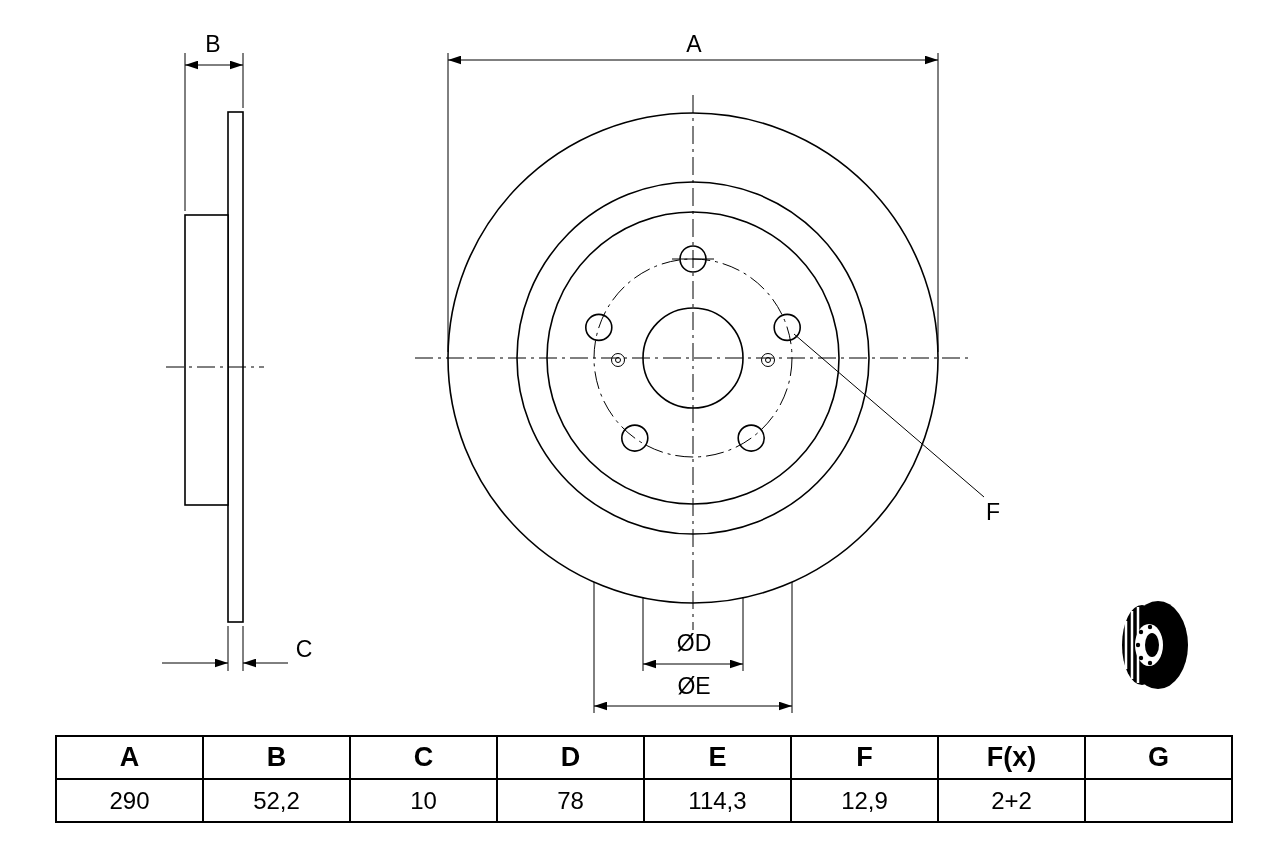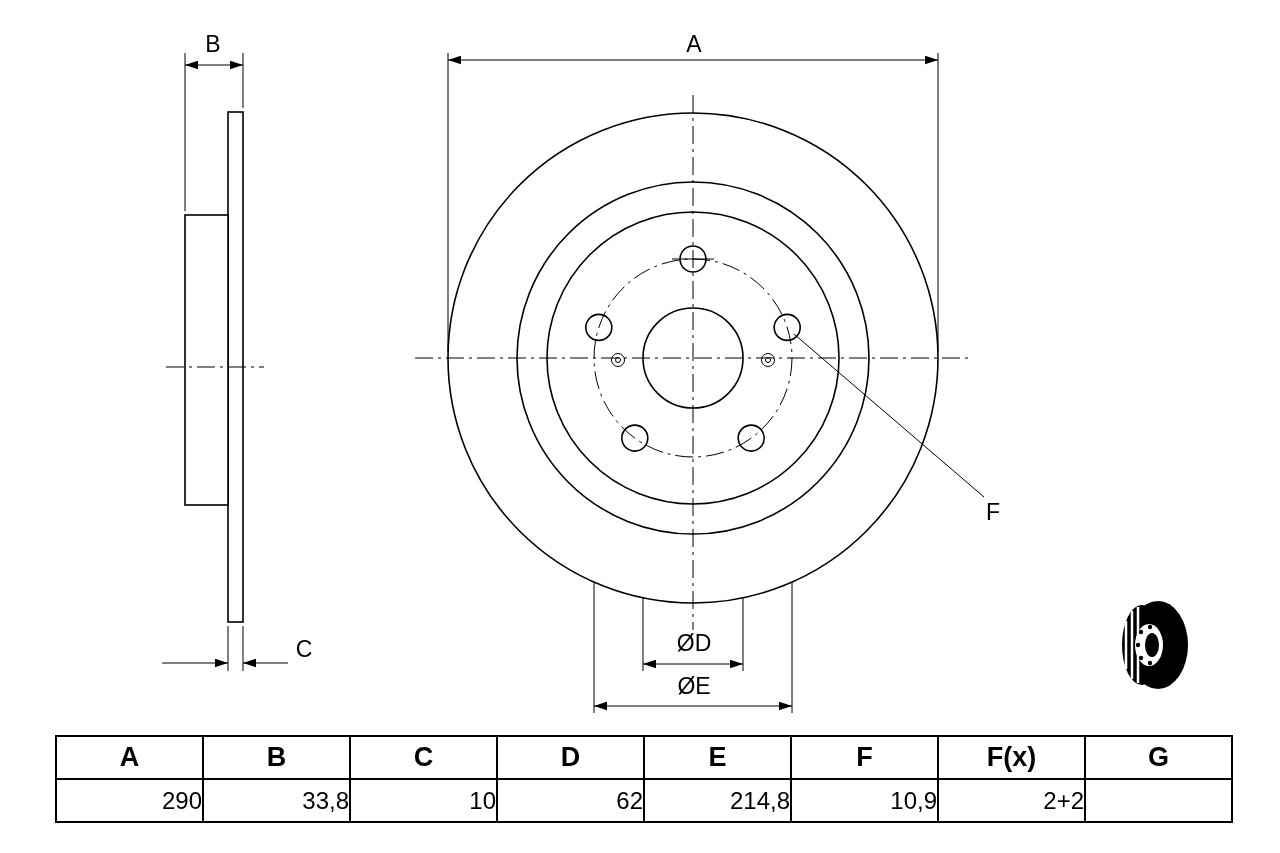--- a/index.html
+++ b/index.html
@@ -8,21 +8,21 @@
   svg { display:block; }
   svg text { fill:#000; font-family:"Liberation Sans",sans-serif; }
   .ol   { stroke:#000; stroke-width:1.6; fill:none; }
   .olw  { stroke:#000; stroke-width:1.6; fill:#fff; }
   .thin { stroke:#000; stroke-width:1;   fill:none; }
   .cl   { stroke:#000; stroke-width:1;   fill:none; stroke-dasharray:18 5 3 5; }
   .dimtext { font-size:23px; }
   .dim-table { position:absolute; left:55px; top:735px; width:1178px; border-collapse:collapse; table-layout:fixed; background:#fff; }
   .dim-table th, .dim-table td { border:2px solid #000; text-align:center; height:43px; vertical-align:middle; }
   .dim-table th { font-size:27px; font-weight:bold; }
-  .dim-table td { font-size:24px; font-weight:normal;text-align:right; }
+  .dim-table td { font-size:24px; font-weight:normal; }
 </style>
 </head>
 <body>
 
 <div class="stage">
 
   <svg width="1280" height="730" viewBox="0 0 1280 730">
     <defs>
       <marker id="arr" viewBox="0 0 12 8" refX="12" refY="4" markerUnits="userSpaceOnUse" markerWidth="13" markerHeight="9" orient="auto-start-reverse">
         <path d="M0,0 L12,4 L0,8 z" fill="#000"></path>
@@ -127,24 +127,24 @@
       <th>B</th>
       <th>C</th>
       <th>D</th>
       <th>E</th>
       <th>F</th>
       <th>F(x)</th>
       <th>G</th>
     </tr>
     <tr>
       <td>290</td>
-      <td>33,8</td>
+      <td>52,2</td>
       <td>10</td>
-      <td>62</td>
-      <td>214,8</td>
-      <td>10,9</td>
+      <td>78</td>
+      <td>114,3</td>
+      <td>12,9</td>
       <td>2+2</td>
       <td></td>
     </tr>
   </tbody>
     </table>
 
 </div>
 
 </body></html>

